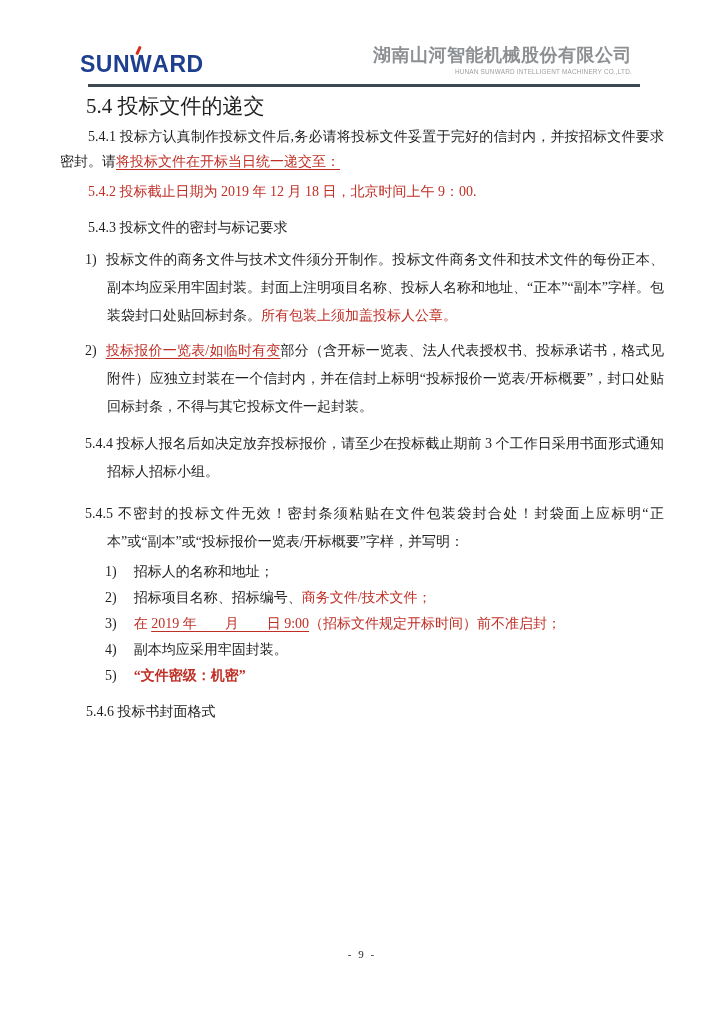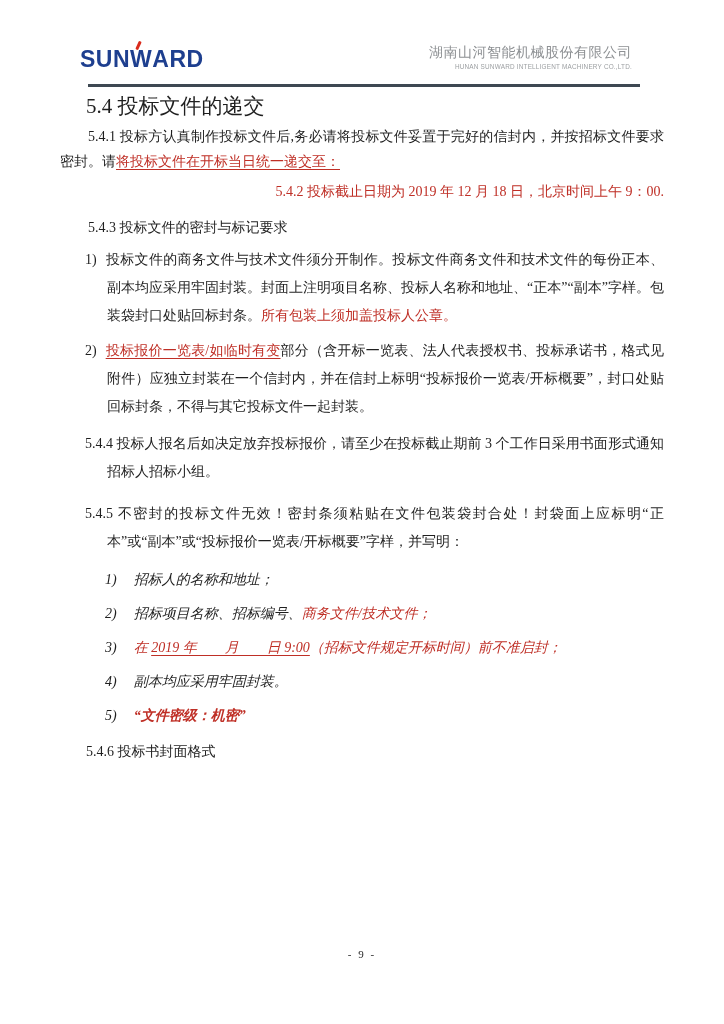--- a/index.html
+++ b/index.html
@@ -34,21 +34,21 @@
   .wwrap{position:relative;display:inline-block;}
   .accent{
     position:absolute;top:-7px;left:7px;
     width:3px;height:9px;border-radius:1px;
     background:var(--accent_red);
     transform:rotate(24deg);
   }
   .company{text-align:right;line-height:1.25;}
   .company-cn{
     font-family:"Liberation Sans","DejaVu Sans",sans-serif;
-    font-weight:400;font-size:14px;letter-spacing:0.5px;
+    font-weight:700;font-size:18px;letter-spacing:0.5px;
     color:var(--header_gray);
   }
   .company-en{
     font-family:"Liberation Sans","DejaVu Sans",sans-serif;
     font-size:6.4px;letter-spacing:0.2px;
     color:#9b9ea1;margin-top:1px;
   }
   .hdr-rule{
     position:absolute;top:84px;left:88px;width:552px;height:3px;
     background:var(--rule_dark);
@@ -63,29 +63,29 @@
     margin:0 0 6px 26px;line-height:24px;
   }
   p{text-align:justify;}
   .red{color:var(--doc_red);}
   .u{text-decoration:underline;text-decoration-thickness:1px;text-underline-offset:3px;}
   .b{font-weight:700;}
   .p541{line-height:25px;text-indent:28px;}
   .addr{margin-top:6px;font-weight:700;}
   .addr p{line-height:23px;text-align:left;}
   .addr .ind{padding-left:76px;}
-  .p542{margin-top:8px;line-height:20px;padding-left:28px;text-align:right;}
+  .p542{margin-top:8px;line-height:20px;padding-left:28px;text-align:left;}
   .p543{margin-top:16px;line-height:20px;padding-left:28px;text-align:left;}
   .hang{padding-left:47px;text-indent:-22px;line-height:28px;}
   .item1{margin-top:8px;}
   .item2{margin-top:7px;}
   .p544{margin-top:9px;}
   .p545{margin-top:14px;}
   .marker{margin-right:9px;}
-  .sub{margin-top:13px;padding-left:75px;text-indent:-30px;line-height:21px;text-align:left;font-style:italic;}
+  .sub{margin-top:5px;padding-left:75px;text-indent:-30px;line-height:21px;text-align:left;}
   .sub .marker{margin-right:17px;}
   .p546{margin-top:16px;padding-left:26px;line-height:20px;text-align:left;}
   
   .ftr{
     position:absolute;left:0;bottom:64px;width:724px;
     text-align:center;font-size:11px;letter-spacing:2px;color:#2a2a2a;
   }
 </style>
 </head>
 <body>

